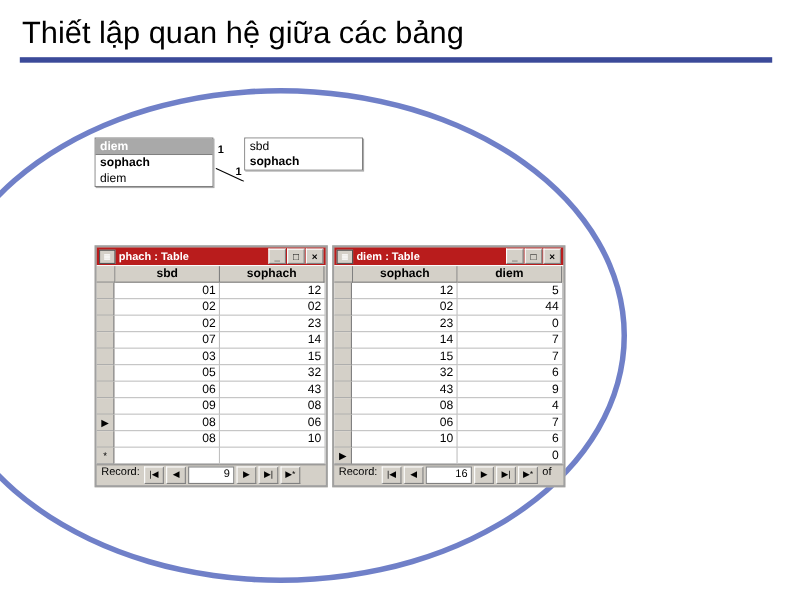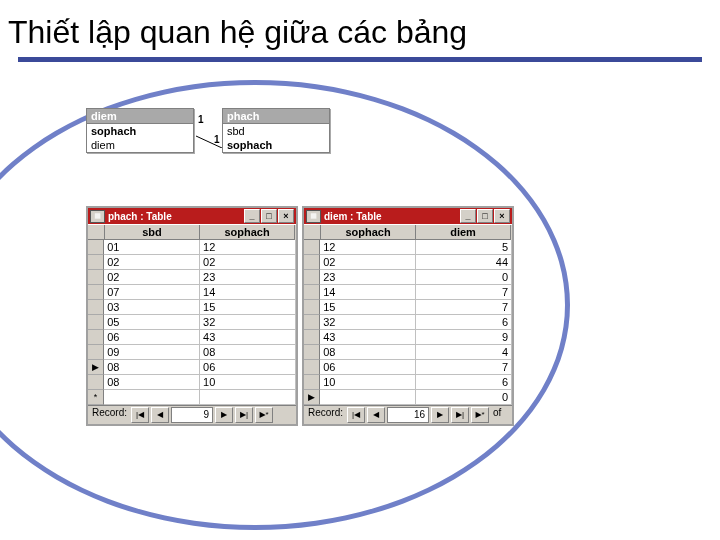--- a/index.html
+++ b/index.html
@@ -5,44 +5,44 @@
   body {
     margin: 0;
     width: 720px;
     height: 540px;
     background: white;
     font-family: Arial, sans-serif;
     position: relative;
     overflow: hidden;
   }
   .title {
-    font-size: 32px;
+    font-size: 28px;
     font-weight: normal;
-    padding: 14px 0 0 8px;
+    padding: 14px 0 0 20px;
     color: #000;
   }
   .title-underline {
     height: 5px;
     background: #3b4a99;
     margin: 6px 18px 0 18px;
   }
   .ring {
     position: absolute;
     left: -60px;
     top: 80px;
     width: 620px;
     height: 440px;
     border: 5px solid #7080c8;
     border-radius: 50% / 50%;
     pointer-events: none;
   }
   .content {
     position: absolute;
     left: 86px;
-    top: 108px;
+    top: 125px;
   }
   .rel-area {
     position: relative;
     width: 520px;
     height: 98px;
   }
   .rel-box {
     position: absolute;
     width: 106px;
     border: 1px solid #808080;
@@ -162,21 +162,21 @@
     font-size: 9px;
   }
   .gcell {
     border-right: 1px solid #c0c0c0;
     border-bottom: 1px solid #c0c0c0;
     padding: 0 3px;
     font-size: 11px;
     height: 14px;
     line-height: 14px;
   }
-  .gcell.al { text-align: left; }
+  .gcell.al { text-align: right; }
   .gcell.ar { text-align: right; }
   .recnav {
     display: flex;
     align-items: flex-start;
     background: #d4d0c8;
     border-top: 1px solid #808080;
     padding: 1px 2px;
     gap: 2px;
     font-size: 10px;
   }
@@ -224,21 +224,20 @@
 
 <div class="content">
 
   <div class="rel-area">
     <div class="rel-box" style="left:0; top:0;">
       <div class="rel-title">diem</div>
       <div class="rel-field pk">sophach</div>
       <div class="rel-field">diem</div>
     </div>
     <div class="rel-box" style="left:136px; top:0;">
-      <div class="rel-title">phach</div>
       <div class="rel-field">sbd</div>
       <div class="rel-field pk">sophach</div>
     </div>
     <svg class="rel-link-diag">
       <line x1="0" y1="6" x2="26" y2="18" stroke="black" stroke-width="1"></line>
     </svg>
     <div class="rel-lbl" style="left:112px; top:6px;">1</div>
     <div class="rel-lbl" style="left:128px; top:26px;">1</div>
   </div>
 

